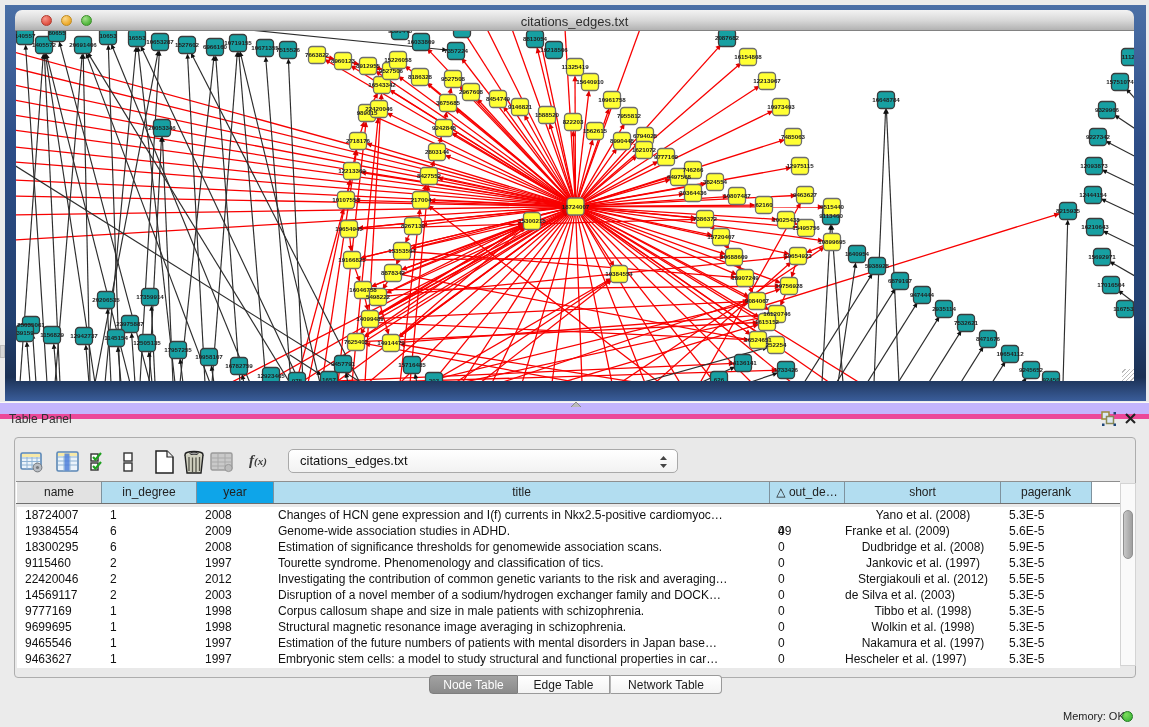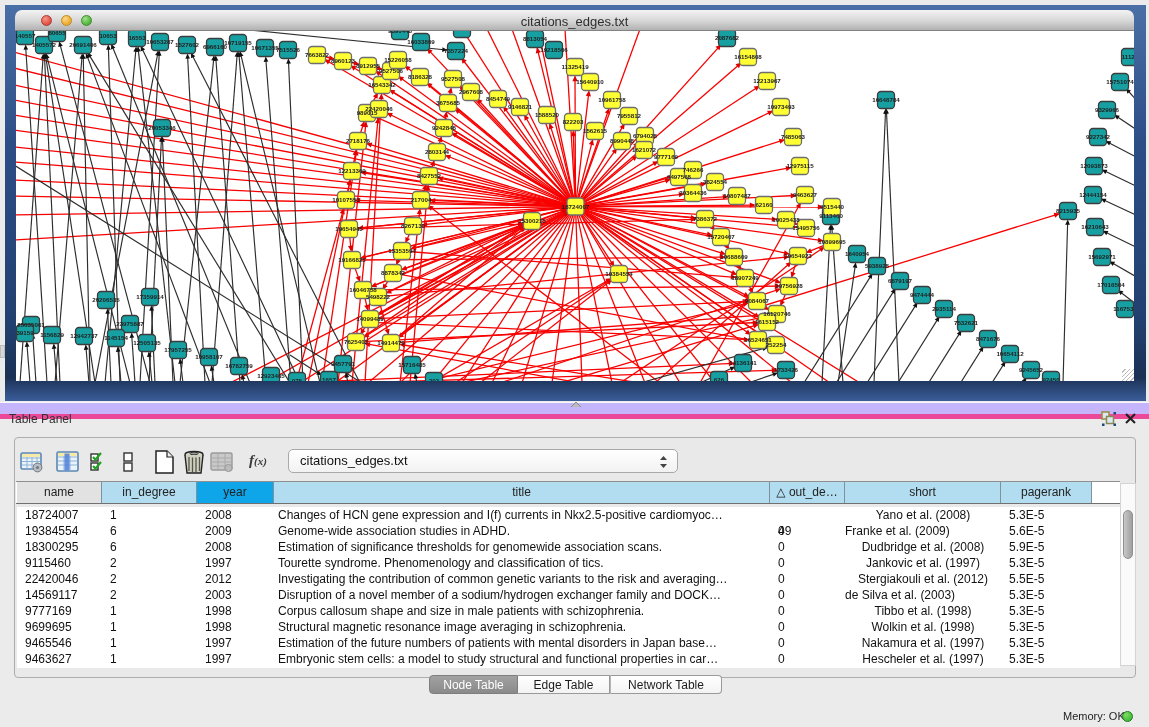--- a/index.html
+++ b/index.html
@@ -714,21 +714,21 @@
       <div style="position:absolute;left:188px;top:128px;width:67px;height:16px;white-space:nowrap;overflow:hidden">1997</div>
       <div style="position:absolute;left:261px;top:128px;width:486px;height:16px;white-space:nowrap;overflow:hidden">Estimation of the future numbers of patients with mental disorders in Japan base…</div>
       <div style="position:absolute;left:761px;top:128px;width:65px;height:16px;white-space:nowrap;overflow:hidden">0</div>
       <div style="position:absolute;left:828px;top:128px;width:156px;height:16px;text-align:center;white-space:nowrap;overflow:hidden">Nakamura et al. (1997)</div>
       <div style="position:absolute;left:992px;top:128px;width:81px;height:16px;white-space:nowrap;overflow:hidden">5.3E-5</div>
       <div style="position:absolute;left:8px;top:144px;width:75px;height:16px;white-space:nowrap;overflow:hidden">9463627</div>
       <div style="position:absolute;left:93px;top:144px;width:85px;height:16px;white-space:nowrap;overflow:hidden">1</div>
       <div style="position:absolute;left:188px;top:144px;width:67px;height:16px;white-space:nowrap;overflow:hidden">1997</div>
       <div style="position:absolute;left:261px;top:144px;width:486px;height:16px;white-space:nowrap;overflow:hidden">Embryonic stem cells: a model to study structural and functional properties in car…</div>
       <div style="position:absolute;left:761px;top:144px;width:65px;height:16px;white-space:nowrap;overflow:hidden">0</div>
-      <div style="position:absolute;left:828px;top:144px;width:156px;height:16px;text-align:center;white-space:nowrap;overflow:hidden">Hescheler et al. (1997)</div>
+      <div style="position:absolute;left:828px;top:144px;width:156px;height:16px;white-space:nowrap;overflow:hidden">Hescheler et al. (1997)</div>
       <div style="position:absolute;left:992px;top:144px;width:81px;height:16px;white-space:nowrap;overflow:hidden">5.3E-5</div>
     </div>
   <div id="vscroll">
       <div id="vthumb"></div>
     </div>
   <div id="segs">
     <div class="seg" style="left:0;width:89px;border-radius:4px 0 0 4px;background:linear-gradient(#a2a2a2,#8a8a8a);color:#fff;border-color:#7e7e7e">Node Table</div>
     <div class="seg" style="left:89px;width:92px;background:linear-gradient(#fff,#f3f3f3);color:#1c1c1c;border-left:none">Edge Table</div>
     <div class="seg" style="left:181px;width:112px;border-radius:0 4px 4px 0;background:linear-gradient(#fff,#f3f3f3);color:#1c1c1c;border-left:1px solid #b5b5b5">Network Table</div>
   </div>

